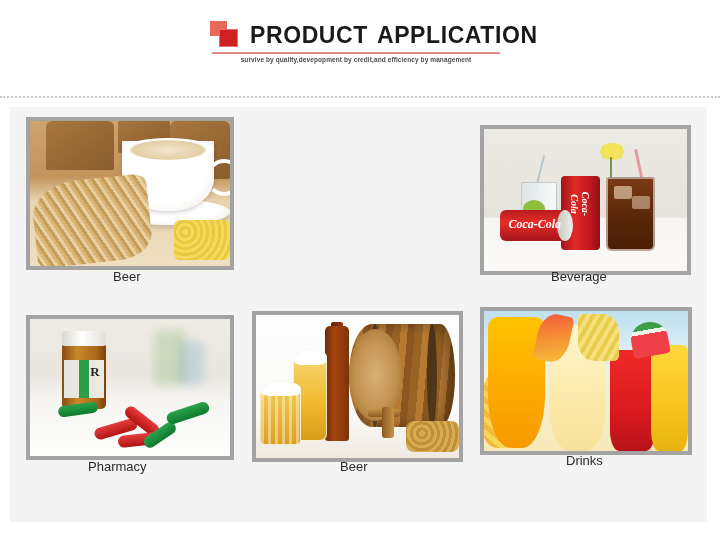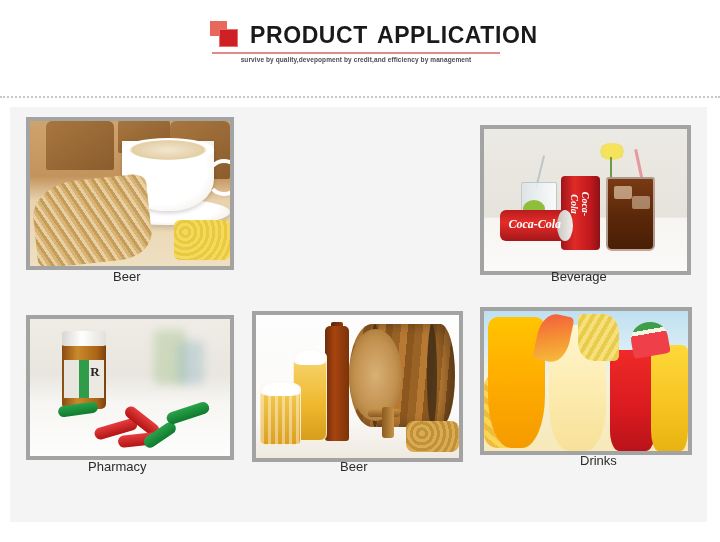--- a/index.html
+++ b/index.html
@@ -586,19 +586,19 @@
             <div class="layer dr-fruit-pile"></div>
             <div class="layer dr-glass-orange"></div>
             <div class="layer dr-glass-cream"></div>
             <div class="layer dr-glass-red"></div>
             <div class="layer dr-glass-yellow"></div>
             <div class="layer dr-mango"></div>
             <div class="layer dr-pineapple"></div>
             <div class="layer dr-melon"></div>
           </div>
         </div>
-        <div class="caption" style="left:104px; top:150px;">Drinks</div>
+        <div class="caption" style="left:90px; top:150px;">Drinks</div>
       </div>
 
     </div>
   </div>
 
 </div>
 
 </body></html>

